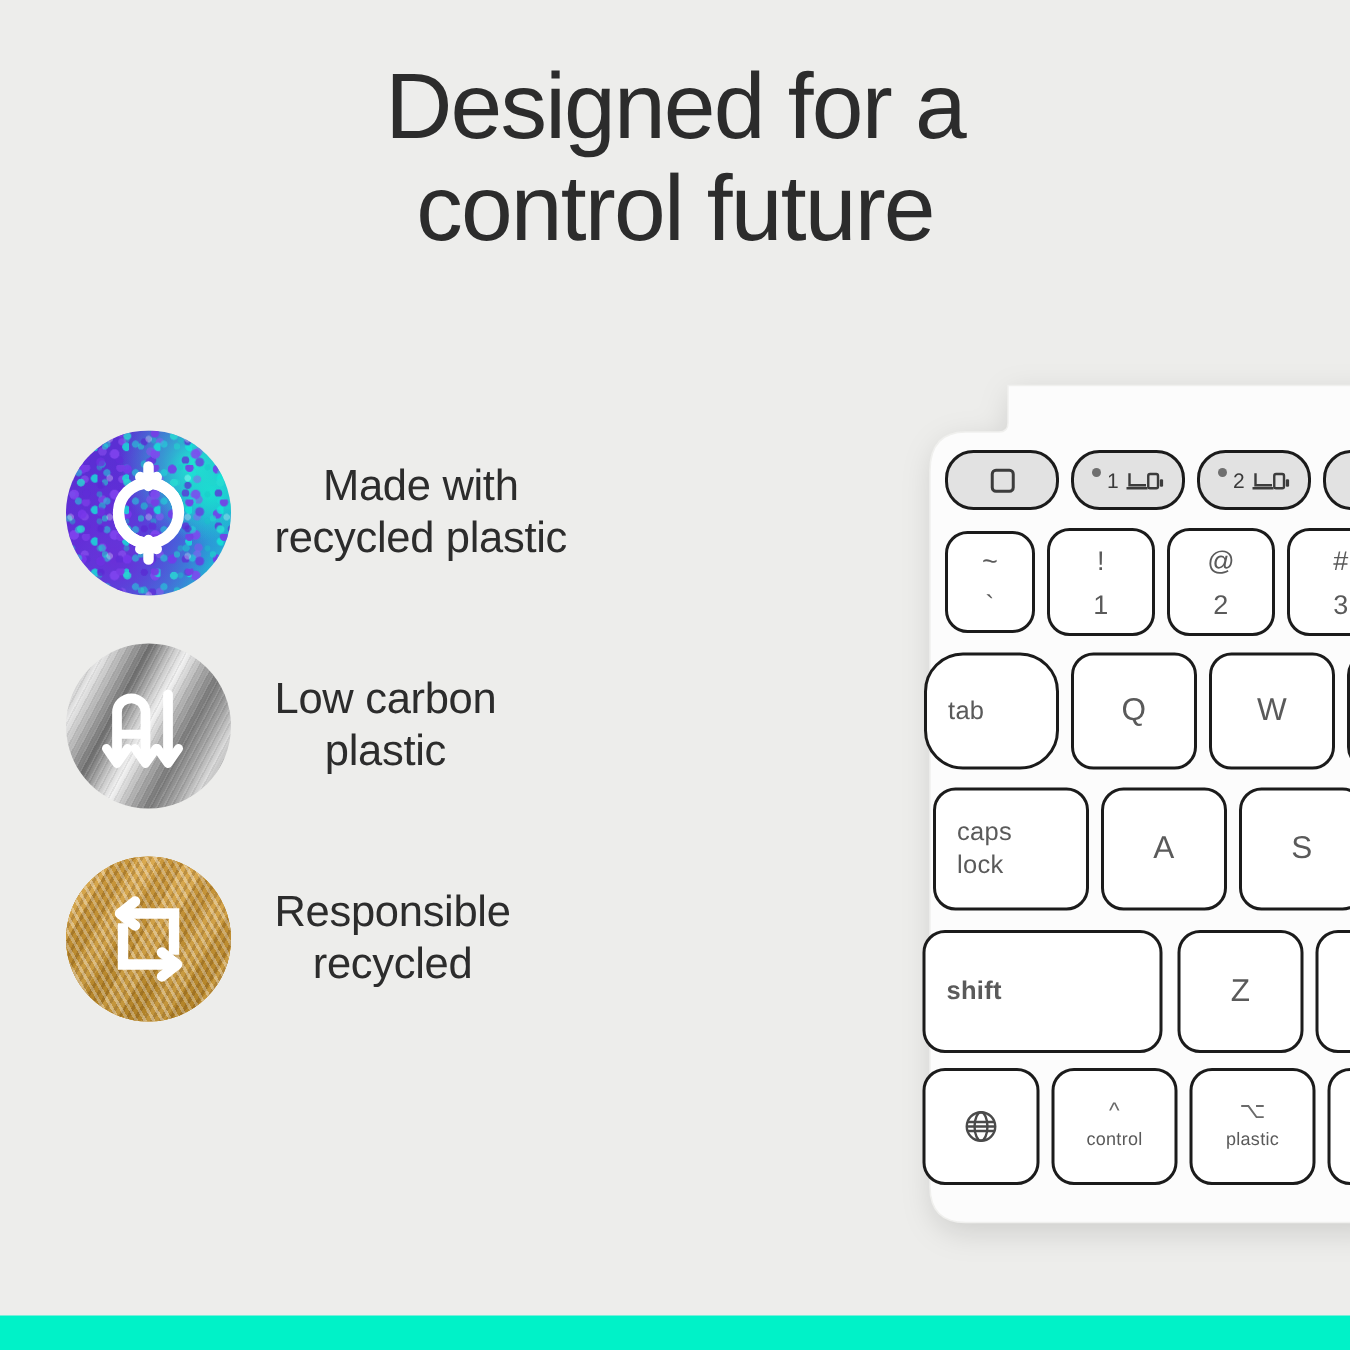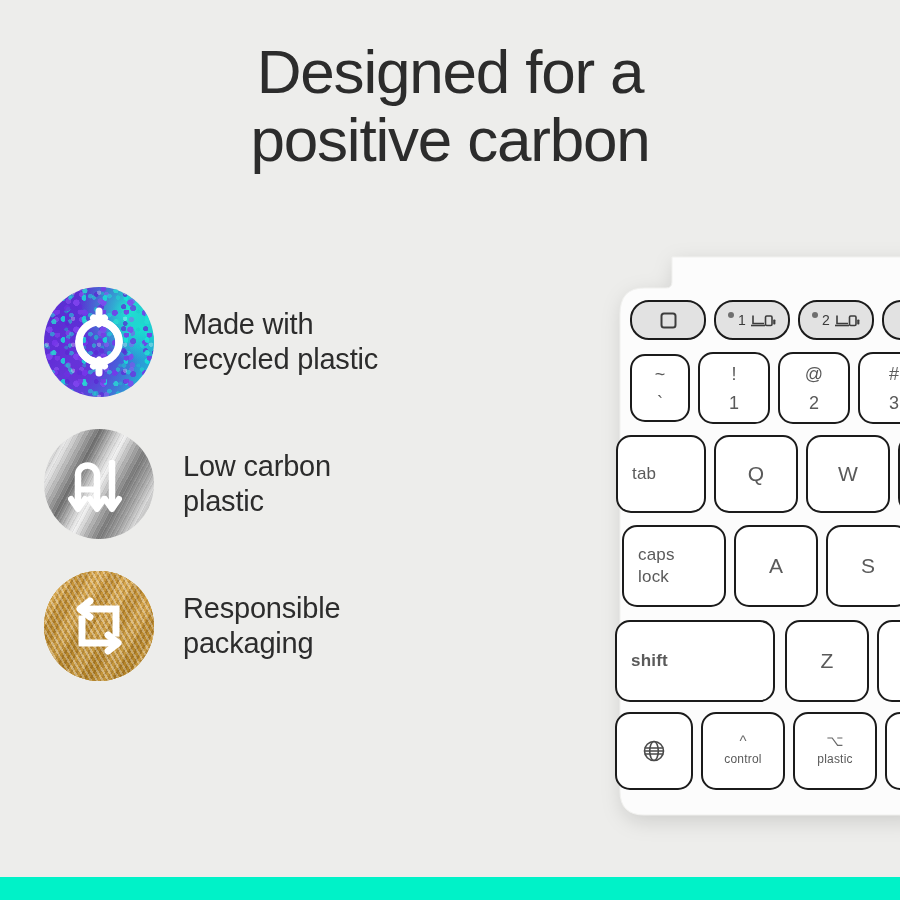--- a/index.html
+++ b/index.html
@@ -39,20 +39,21 @@
     letter-spacing: -1.2px;
     white-space: pre-line;
   }
 
   
   .features {
     position: absolute;
     left: 44px;
     top: 283px;
     width: 470px;
+    text-align: center;
   }
 
   .feature {
     display: flex;
     align-items: center;
     height: 118px;
     margin-bottom: 24px;
   }
   .feature:last-child { margin-bottom: 0; }
 
@@ -263,21 +264,21 @@
     height: 23px;
     background: #00f2c8;
   }
 </style>
 </head>
 <body>
 
 <div class="stage">
 
   <div class="headline">Designed for a
-positive carbon</div>
+control future</div>
 
   <div class="features">
 
     <div class="feature">
       <div class="badge badge-plastic">
         <div class="speckle"></div>
         <svg viewBox="0 0 110 110">
           <g fill="none" stroke="#ffffff" stroke-width="7.5" stroke-linecap="round">
             <path d="M55 55 m-20 0 a20 20 0 1 0 20 -20"></path>
             <path d="M55 55 m20 0 a20 20 0 1 0 -20 20"></path>
@@ -316,21 +317,21 @@
         <svg viewBox="0 0 110 110">
           <g fill="none" stroke="#ffffff" stroke-width="7" stroke-linecap="square" stroke-linejoin="miter">
             <path d="M38 38 L72 38 L72 62"></path>
             <path d="M72 72 L38 72 L38 48"></path>
           </g>
           <path d="M46 30 L36 38 L46 46" fill="none" stroke="#ffffff" stroke-width="7" stroke-linecap="round" stroke-linejoin="round"></path>
           <path d="M64 64 L74 72 L64 80" fill="none" stroke="#ffffff" stroke-width="7" stroke-linecap="round" stroke-linejoin="round"></path>
         </svg>
       </div>
       <div class="feature-text">Responsible
-packaging</div>
+recycled</div>
     </div>
 
   </div>
 
   <div class="keyboard-wrap">
 
     <div class="kb-body">
       <svg width="330" height="570" viewBox="0 0 330 570">
         <path d="M72 9
                  L318 9
@@ -403,21 +404,21 @@
       <div class="key stacked" style="left:178px; top:104px; width:72px; height:72px;">
         <span>@</span>
         <span>2</span>
       </div>
 
       <div class="key stacked" style="left:258px; top:104px; width:72px; height:72px;">
         <span>#</span>
         <span>3</span>
       </div>
 
-      <div class="key left-label" style="left:16px; top:187px; width:90px; height:78px;">
+      <div class="key left-label" style="left:16px; top:187px; width:90px; height:78px;border-radius:26px;">
         <span>tab</span>
       </div>
 
       <div class="key" style="left:114px; top:187px; width:84px; height:78px;">
         <span style="font-size:21px;">Q</span>
       </div>
 
       <div class="key" style="left:206px; top:187px; width:84px; height:78px;">
         <span style="font-size:21px;">W</span>
       </div>

